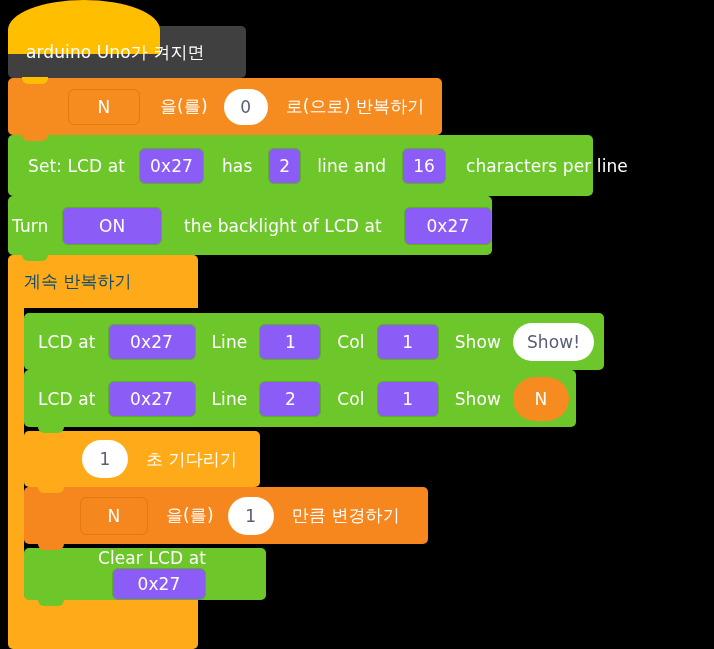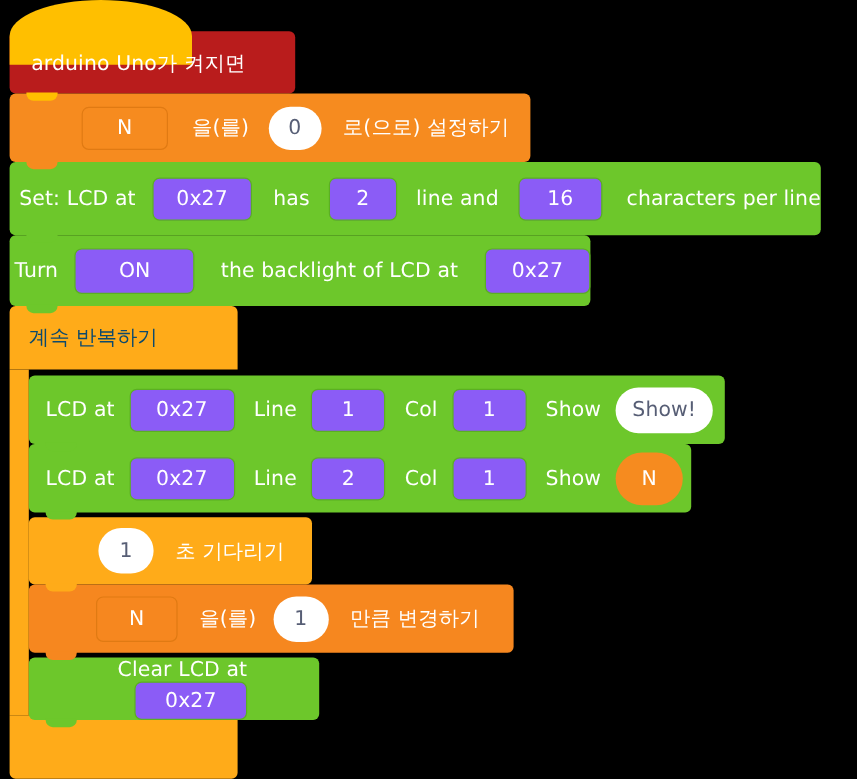--- a/index.html
+++ b/index.html
@@ -30,21 +30,21 @@
     background:transparent;
     border-bottom-left-radius:5px;border-bottom-right-radius:5px;
   }
   .bump::after{
     content:"";position:absolute;z-index:1;
     left:14px;bottom:-6px;width:26px;height:7px;
     border-bottom-left-radius:6px;border-bottom-right-radius:6px;
   }
 
   
-  .c-hat   {background:#b91c1c;}
+  .c-hat   {background:#404040;}
   .c-orange{background:#F68B1F;}  
   .c-orange2{background:#F6871F;} 
   .c-amber {background:#FFAB19;}  
   .c-green {background:#6DC72B;}
 
   .c-hat.bump::after{background:#FFBF00;}
   .c-orange.bump::after{background:#F68B1F;}
   .c-orange2.bump::after{background:#F6871F;}
   .c-amber.bump::after{background:#FFAB19;}
   .c-green.bump::after{background:#6DC72B;}
@@ -122,24 +122,24 @@
 
   <div class="blk c-hat bump" style="left:8px;top:26px;width:238px;height:52px;padding-left:18px;">
     <div class="hat-dome"></div>
     <span class="lbl">arduino Uno가 켜지면</span>
   </div>
 
   <div class="blk c-orange bump notch-top" style="left:8px;top:78px;width:434px;height:57px;padding-left:18px;gap:0;">
     <span class="field onfill-orange" style="width:72px;height:36px;margin-left:42px;">N</span>
     <span class="lbl" style="margin-left:20px;">을(를)</span>
     <span class="oval" style="margin-left:16px;min-width:44px;height:36px;border-radius:18px;">0</span>
-    <span class="lbl" style="margin-left:18px;">로(으로) 설정하기</span>
-  </div>
-
-  <div class="blk c-green bump notch-top" style="left:8px;top:135px;width:676px;height:61px;padding-left:8px;">
+    <span class="lbl" style="margin-left:18px;">로(으로) 반복하기</span>
+  </div>
+
+  <div class="blk c-green bump notch-top" style="left:8px;top:135px;width:585px;height:61px;padding-left:20px;">
     <span class="lbl">Set: LCD at</span>
     <span class="field onfill-green" style="margin-left:14px;width:92px;height:36px;">0x27</span>
     <span class="lbl" style="margin-left:18px;">has</span>
     <span class="field onfill-green" style="margin-left:16px;width:62px;height:36px;">2</span>
     <span class="lbl" style="margin-left:16px;">line and</span>
     <span class="field onfill-green" style="margin-left:16px;width:78px;height:36px;">16</span>
     <span class="lbl" style="margin-left:20px;">characters per line</span>
   </div>
 
   <div class="blk c-green bump notch-top" style="left:8px;top:196px;width:484px;height:59px;padding-left:4px;">

